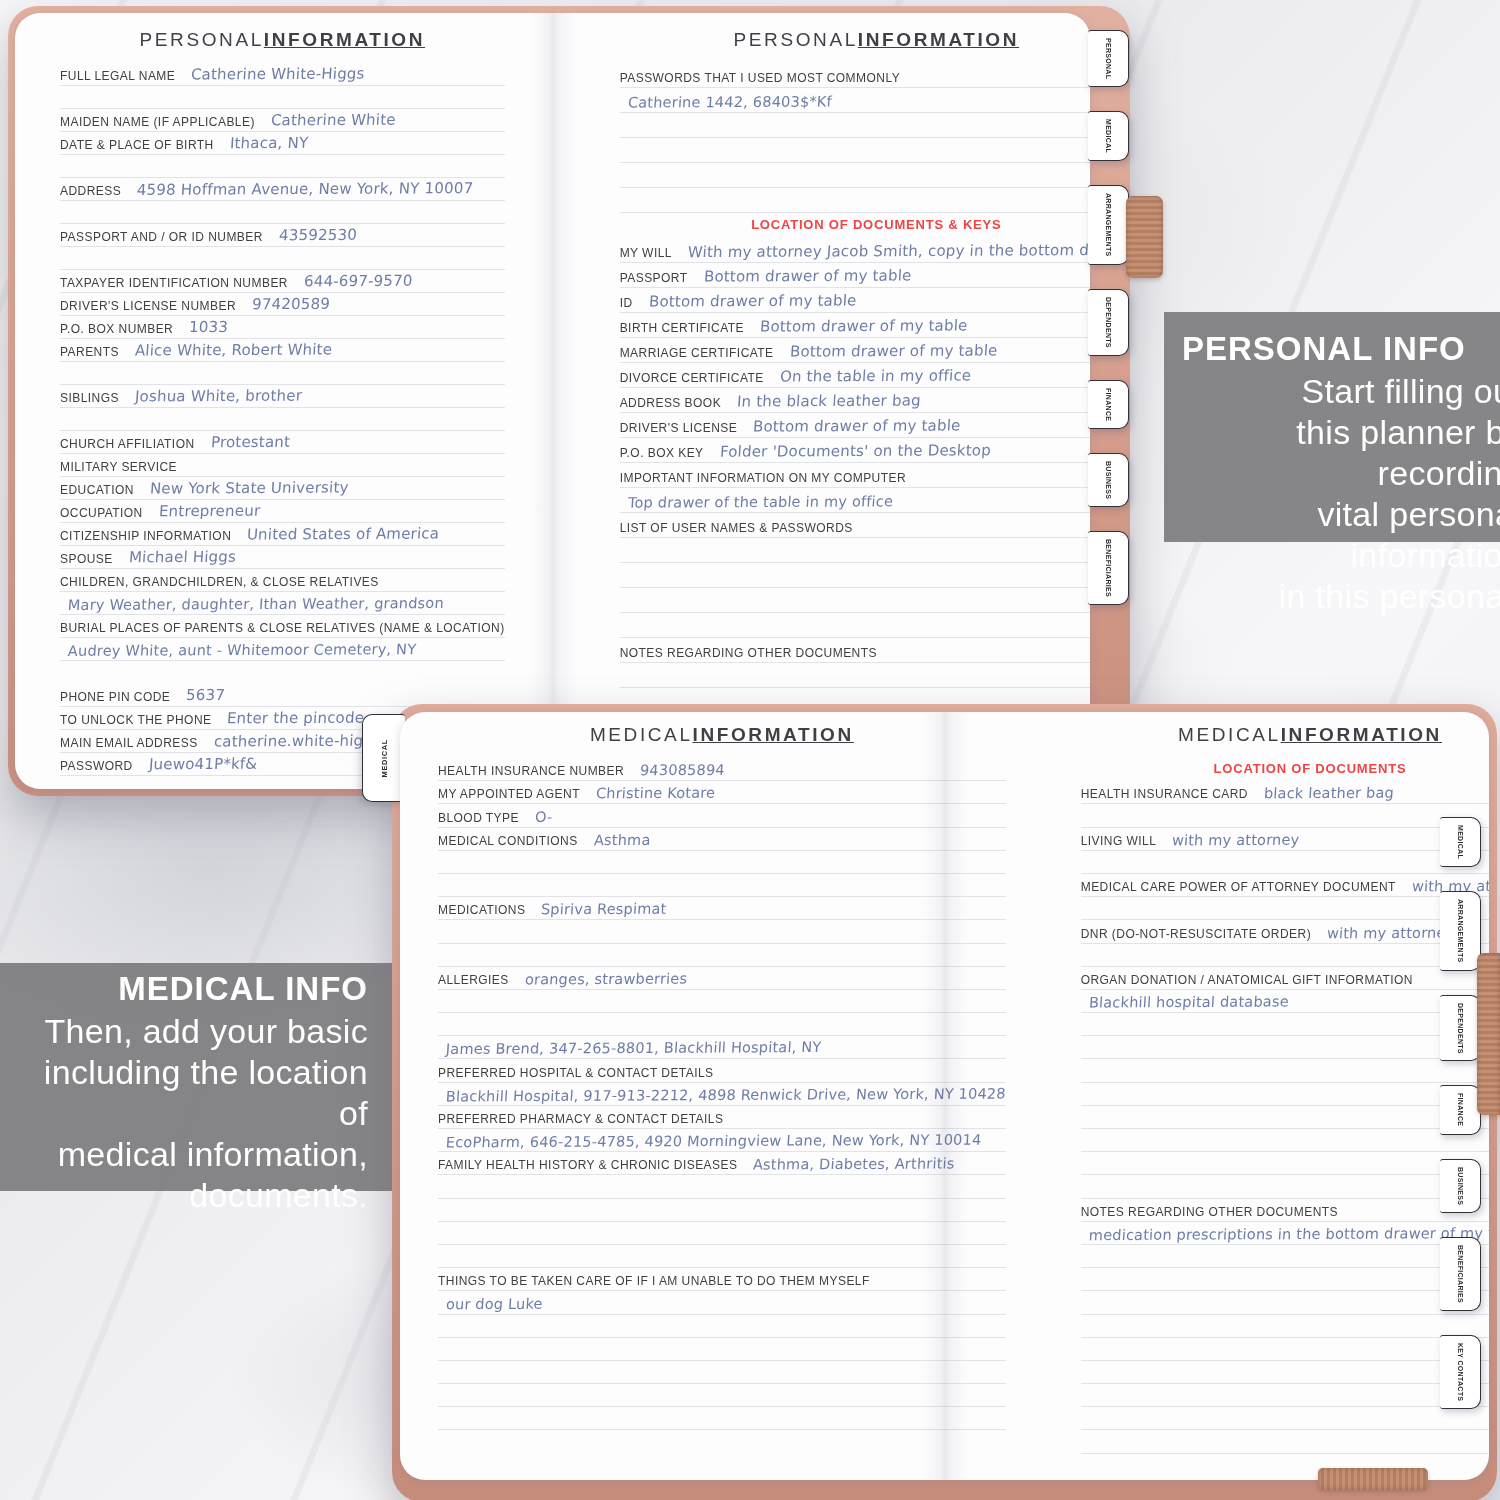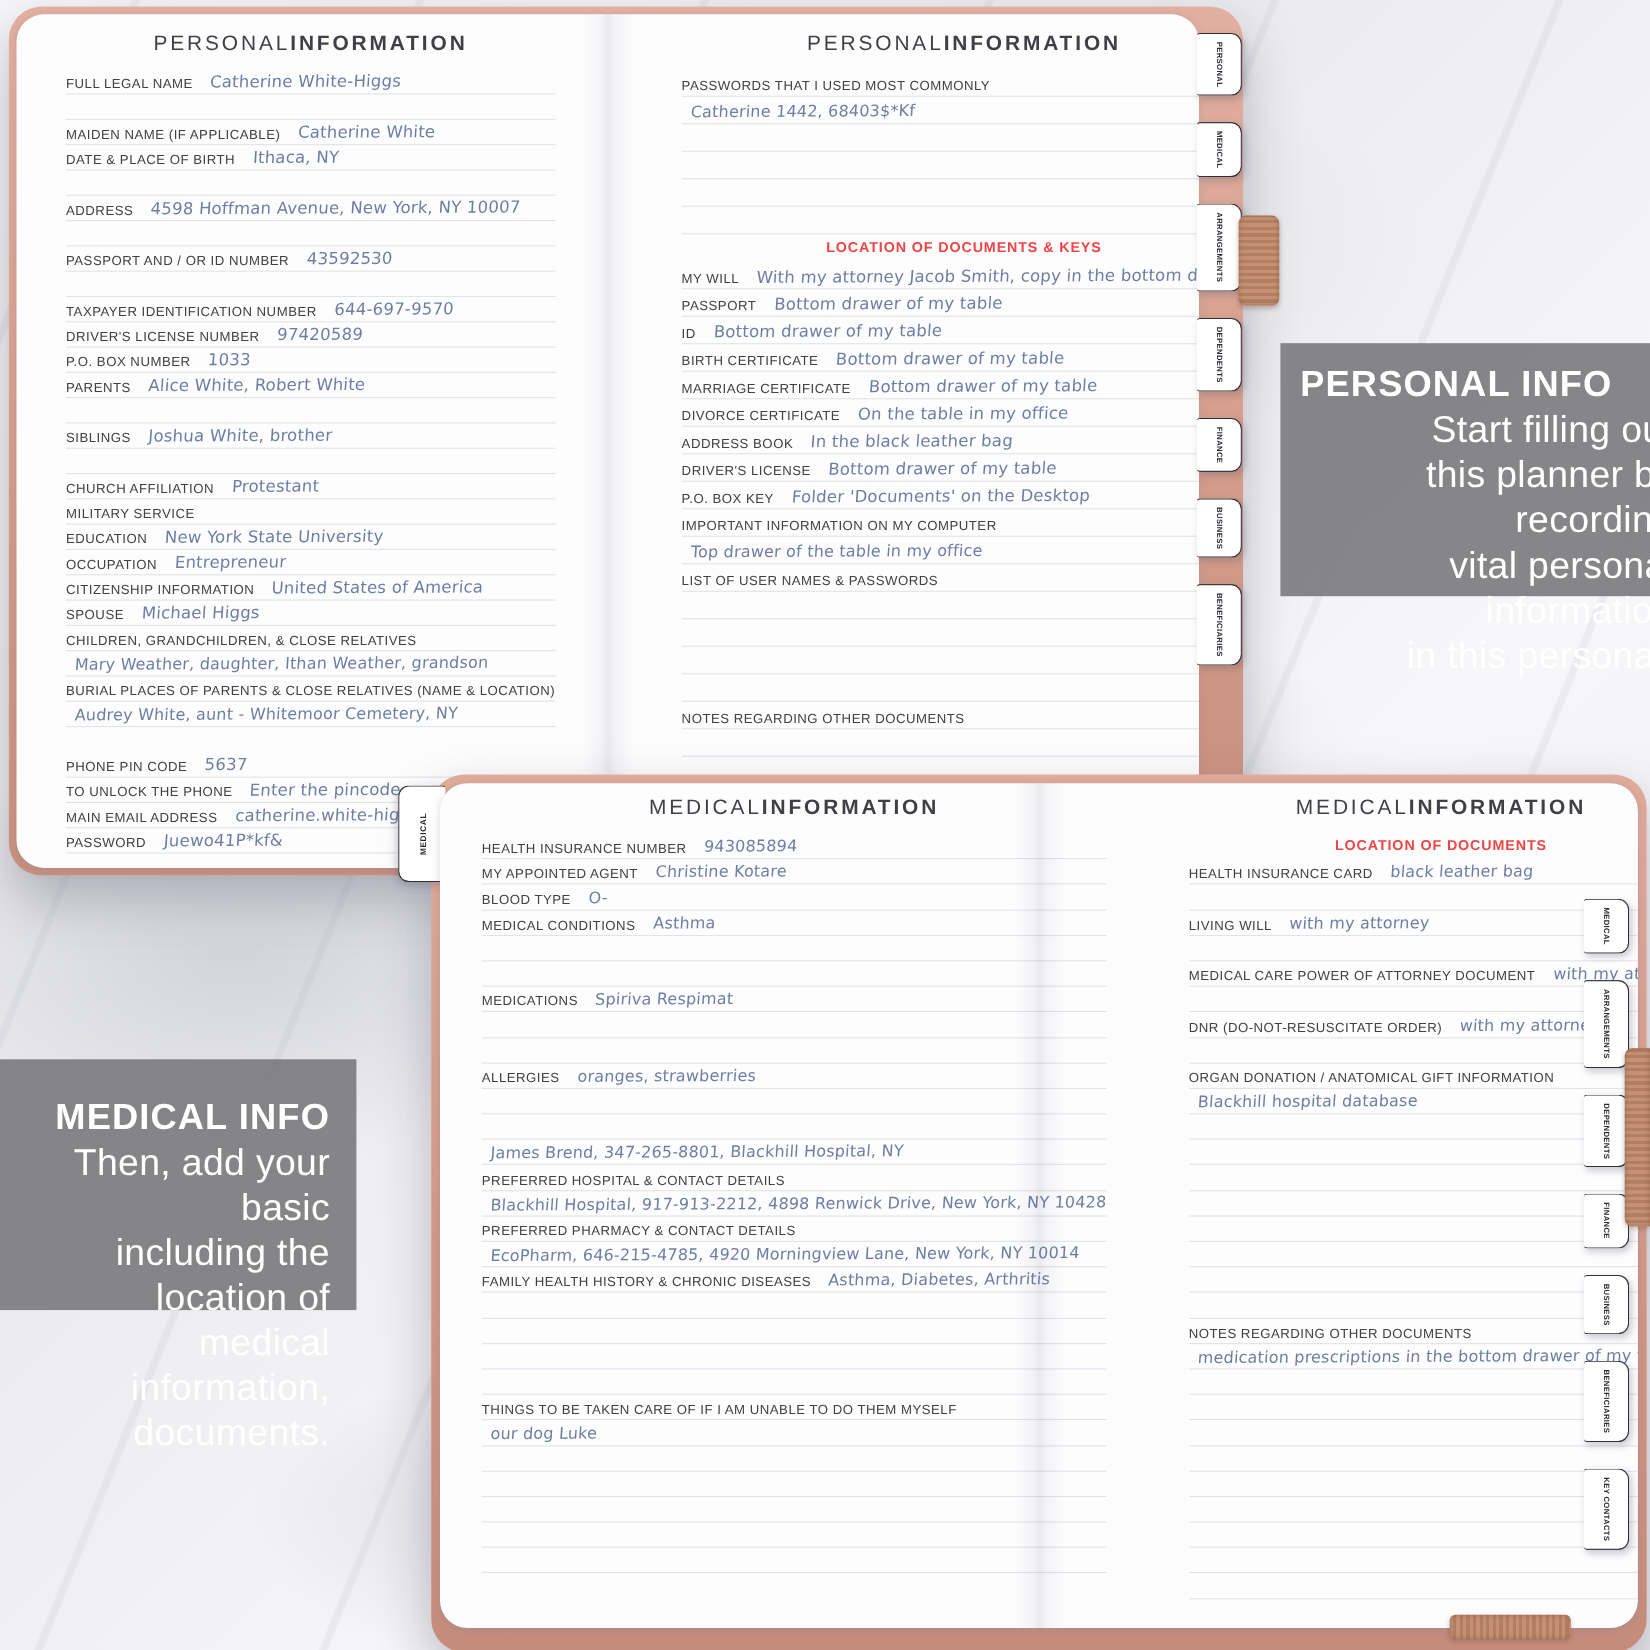--- a/index.html
+++ b/index.html
@@ -36,21 +36,21 @@
     pointer-events:none;}
   
   .page{flex:1 1 50%;box-sizing:border-box;position:relative;}
   .pg-tl{padding:16px 40px 0 45px;}
   .pg-tr{padding:16px 55px 0 75px;}
   .pg-bl{padding:12px 55px 0 38px;}
   .pg-br{padding:12px 75px 0 20px;}
   .page-title{text-align:center;font-size:19px;letter-spacing:2.6px;color:#3f3f46;
     margin-bottom:12px;white-space:nowrap;}
   .page-title .lt{font-weight:400;}
-  .page-title .bd{font-weight:700;margin-left:0;}
+  .page-title .bd{font-weight:700;margin-left:0;text-decoration:underline;}
   
   .rows{--rh:23px;}
   .row{height:var(--rh);box-sizing:border-box;display:flex;align-items:flex-end;
     border-bottom:1px solid #e2e3e9;padding-bottom:2px;position:relative;overflow:visible;white-space:nowrap;}
   .row.g,.row.s{border-bottom:none;}
   .row.s{justify-content:center;align-items:center;}
   .rh23{--rh:23px;} .rh25{--rh:25px;} .rh232{--rh:23.2px;}
   .lbl{font-size:12px;letter-spacing:.45px;color:#404040;text-transform:uppercase;}
   .val{font-family:"DejaVu Sans",sans-serif;font-size:15px;color:#6e7da6;
     margin-left:16px;transform:skewX(-4deg) rotate(-.3deg);letter-spacing:.2px;}
@@ -75,21 +75,21 @@
   .elastic{position:absolute;
     background:repeating-linear-gradient(0deg,#c69075 0 3px,#b37f62 3px 6px);
     border-radius:7px;box-shadow:inset 0 0 5px rgba(90,50,30,.35),0 2px 4px rgba(100,70,60,.3);}
   .e-top{left:1126px;top:196px;width:37px;height:82px;}
   .e-side{left:1477px;top:953px;width:23px;height:162px;border-radius:7px 0 0 7px;}
   .e-bb{left:1318px;top:1468px;width:110px;height:22px;border-radius:5px;
     background:repeating-linear-gradient(90deg,#c69075 0 3px,#b37f62 3px 6px);}
   
   .ov{position:absolute;background:rgba(124,124,126,.92);color:#fff;box-sizing:border-box;}
   .ov-p{left:1164px;top:312px;width:372px;height:230px;padding:15px 14px 0 18px;text-align:left;}
-  .ov-m{left:0;top:963px;width:324px;height:228px;padding:30px 24px 0 10px;text-align:right;}
+  .ov-m{left:0;top:963px;width:392px;height:228px;padding:4px 24px 0 10px;text-align:right;}
   .ov-title{font-size:33px;font-weight:700;letter-spacing:1px;line-height:44px;}
   .ov-line{font-size:34px;font-weight:400;line-height:41px;letter-spacing:.3px;text-align:right;}
 </style>
 </head>
 <body>
 
 <div class="marble"></div>
 
 <div class="planner p-top">
   <div class="sheet">

